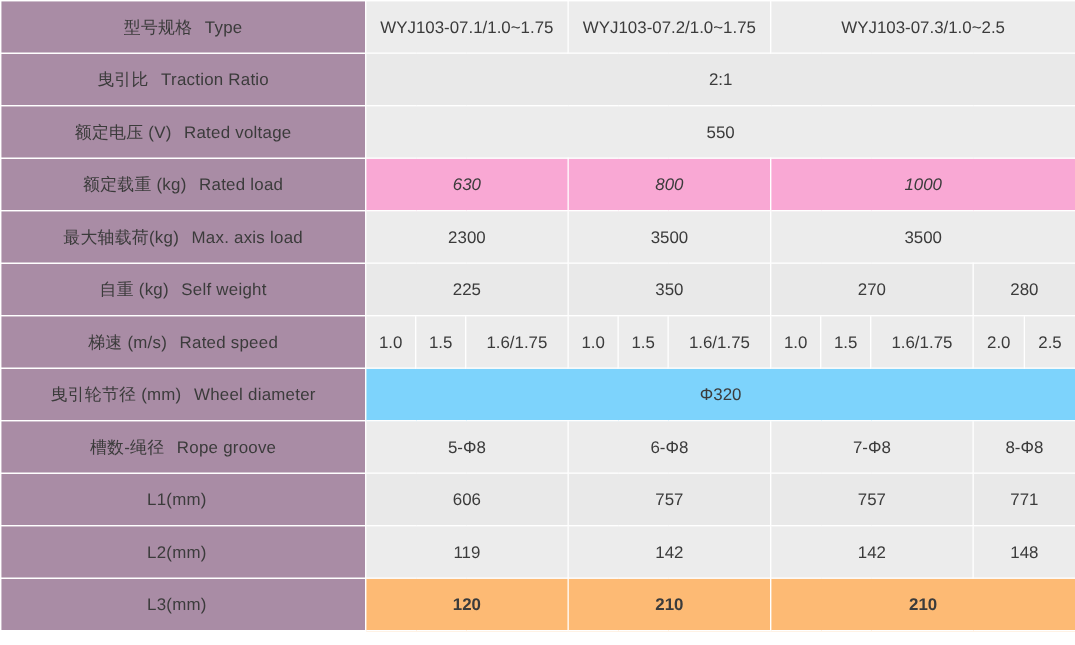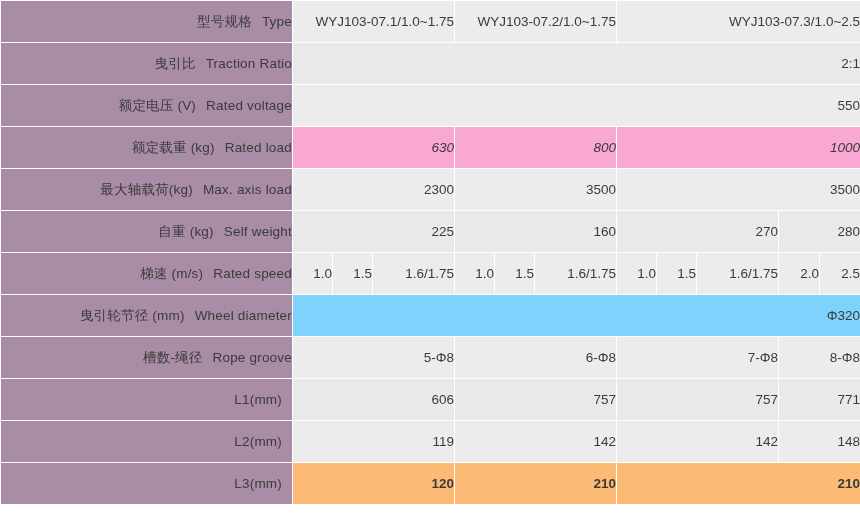--- a/index.html
+++ b/index.html
@@ -19,21 +19,21 @@
     background: #ffffff;
   }
   table.spec {
     border-collapse: collapse;
     width: 860px;
     table-layout: fixed;
   }
   table.spec td {
     border: 1px solid #ffffff;
     padding: 0;
-    text-align: right;
+    text-align: center;
     vertical-align: middle;
     font-size: 13.5px;
     color: #3b3b3b;
     height: 42px;
     box-sizing: border-box;
   }
   td.label {
     background: #a98ca5;
     color: #ffffff;
     text-align: left;
@@ -113,21 +113,21 @@
         </tr>
         <tr class="r4">
           <td class="label"><span class="label-cn">最大轴载荷(kg)</span><span class="en">Max. axis load</span></td>
           <td class="val" colspan="3">2300</td>
           <td class="val" colspan="3">3500</td>
           <td class="val" colspan="5">3500</td>
         </tr>
         <tr class="r5">
           <td class="label"><span class="label-cn">自重 (kg)</span><span class="en">Self weight</span></td>
           <td class="val" colspan="3">225</td>
-          <td class="val" colspan="3">160</td>
+          <td class="val" colspan="3">350</td>
           <td class="val" colspan="3">270</td>
           <td class="val" colspan="2">280</td>
         </tr>
         <tr class="r6">
           <td class="label"><span class="label-cn">梯速 (m/s)</span><span class="en">Rated speed</span></td>
           <td class="val narrow" colspan="1">1.0</td>
           <td class="val narrow" colspan="1">1.5</td>
           <td class="val narrow" colspan="1">1.6/1.75</td>
           <td class="val narrow" colspan="1">1.0</td>
           <td class="val narrow" colspan="1">1.5</td>

